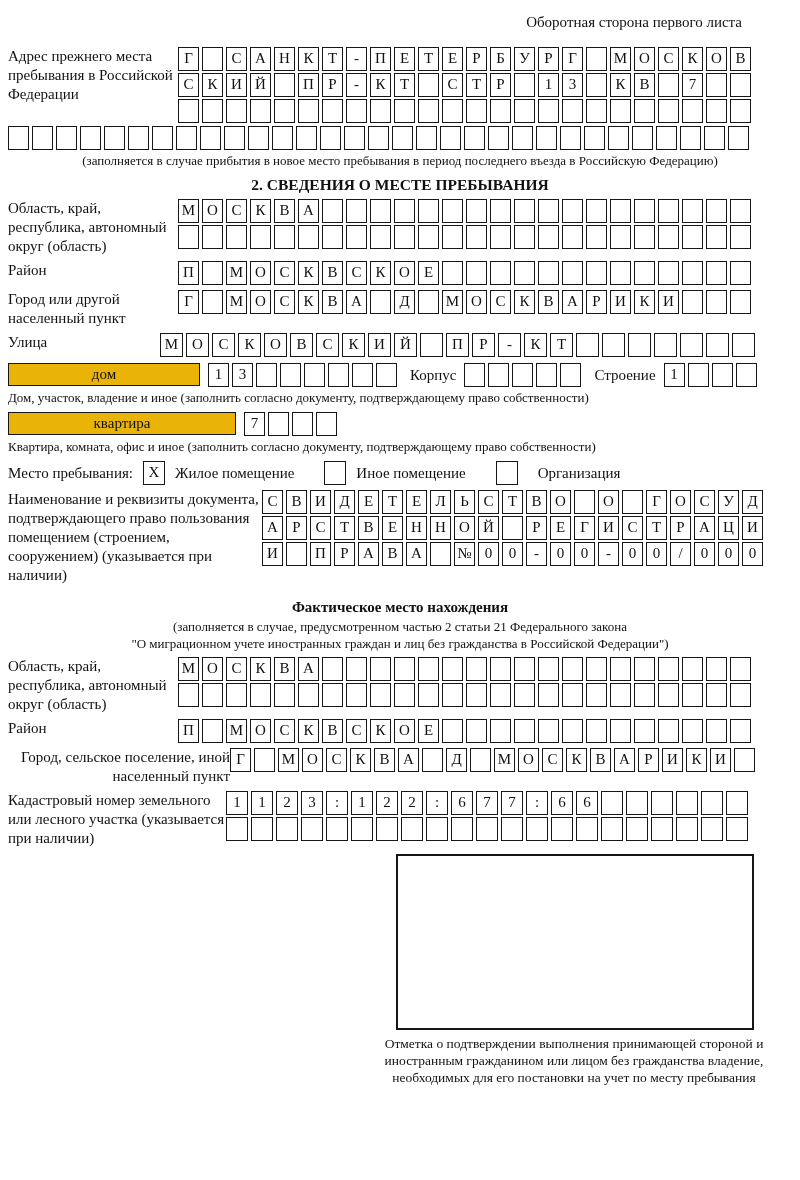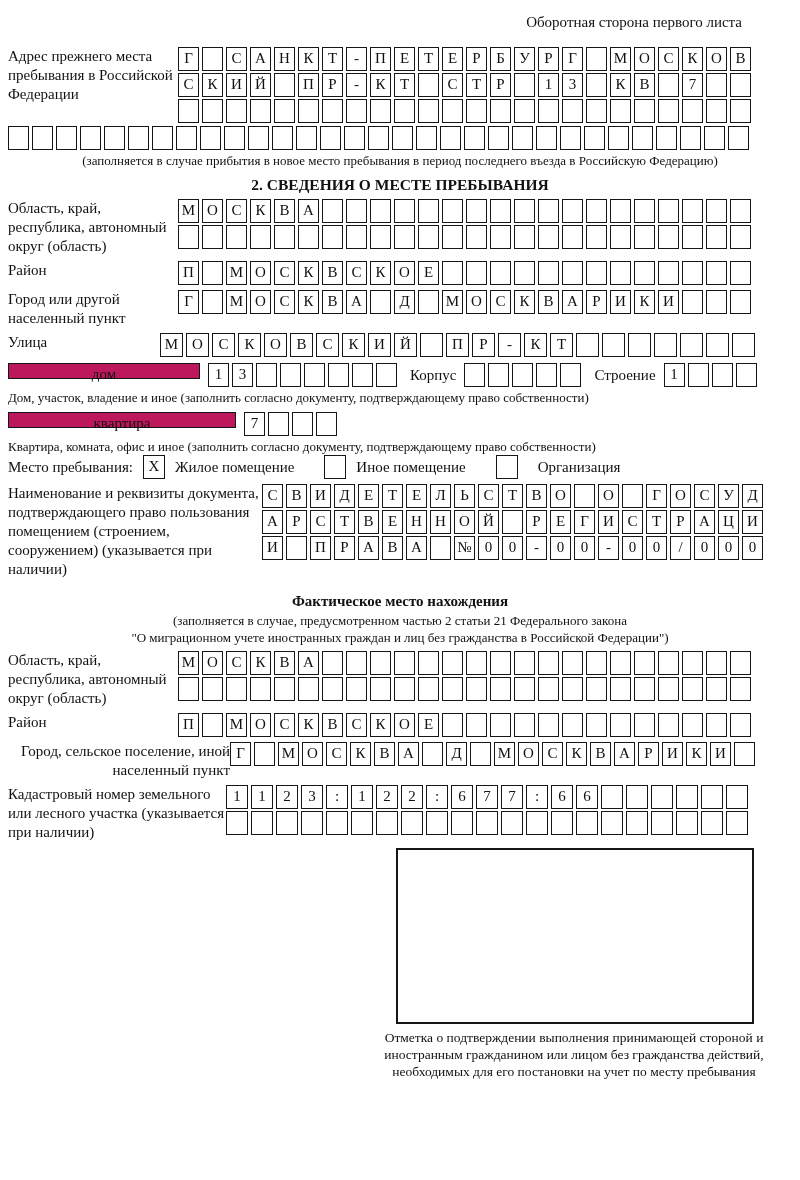--- a/index.html
+++ b/index.html
@@ -32,28 +32,28 @@
   .wide22 .cell{ width:22px; }
   .full{ margin-top:3px; }
 
   .note{ font-size:13px; line-height:16px; margin-top:3px; }
   .center{ text-align:center; }
   .sect-title{ text-align:center; font-weight:bold; font-size:15.5px; margin-top:7px; }
   .sub-title{ text-align:center; font-weight:bold; font-size:15px; margin-top:14px; }
 
   .houserow{ display:flex; align-items:flex-start; margin-top:6px; }
   .labelbox{
-    box-sizing:border-box; border:1.6px solid #161616; height:16px;
-    font-size:15px; line-height:21px; text-align:center; background:#be185d;
+    box-sizing:border-box; border:1.6px solid #161616; height:23px;
+    font-size:15px; line-height:21px; text-align:center; background:#eab308;
   }
   .bw192{ flex:0 0 192px; width:192px; margin-right:8px; }
   .bw228{ flex:0 0 228px; width:228px; margin-right:8px; }
   .inline-lbl{ font-size:15px; line-height:24px; margin:0 8px 0 10px; white-space:nowrap; }
 
-  .stayrow{ display:flex; align-items:center; font-size:15px; }
+  .stayrow{ display:flex; align-items:center; margin-top:6px; font-size:15px; }
   .stayrow .gap-s{ margin-left:10px; }
   .stayrow .gap-l{ margin-left:30px; }
   .checkbox{
     display:inline-block; box-sizing:border-box; width:22px; height:24px;
     border:1.6px solid #161616; text-align:center;
     font-size:15px; line-height:21px; margin:0 10px 0 10px; background:#fff;
   }
 
   .markbox{
     box-sizing:border-box; width:358px; height:176px;
@@ -630,15 +630,15 @@
           <span class="cell"></span>
           <span class="cell"></span>
           <span class="cell"></span>
           <span class="cell"></span>
           <span class="cell"></span>
         </div>
     </div>
   </div>
 
   <div class="markbox"></div>
-  <div class="mark-note">Отметка о подтверждении выполнения принимающей стороной и иностранным гражданином или лицом без гражданства действий, необходимых для его постановки на учет по месту пребывания</div>
+  <div class="mark-note">Отметка о подтверждении выполнения принимающей стороной и иностранным гражданином или лицом без гражданства владение, необходимых для его постановки на учет по месту пребывания</div>
 
 </div>
 
 </body></html>

